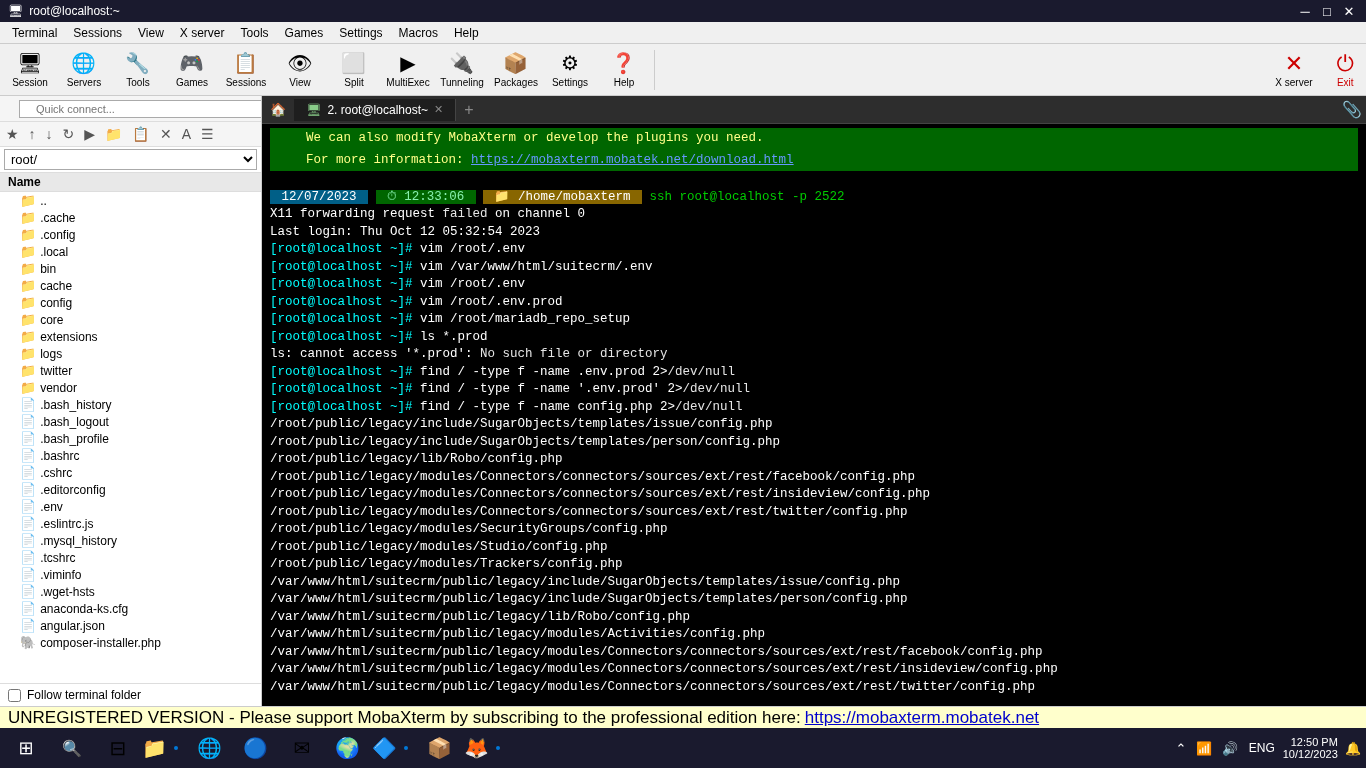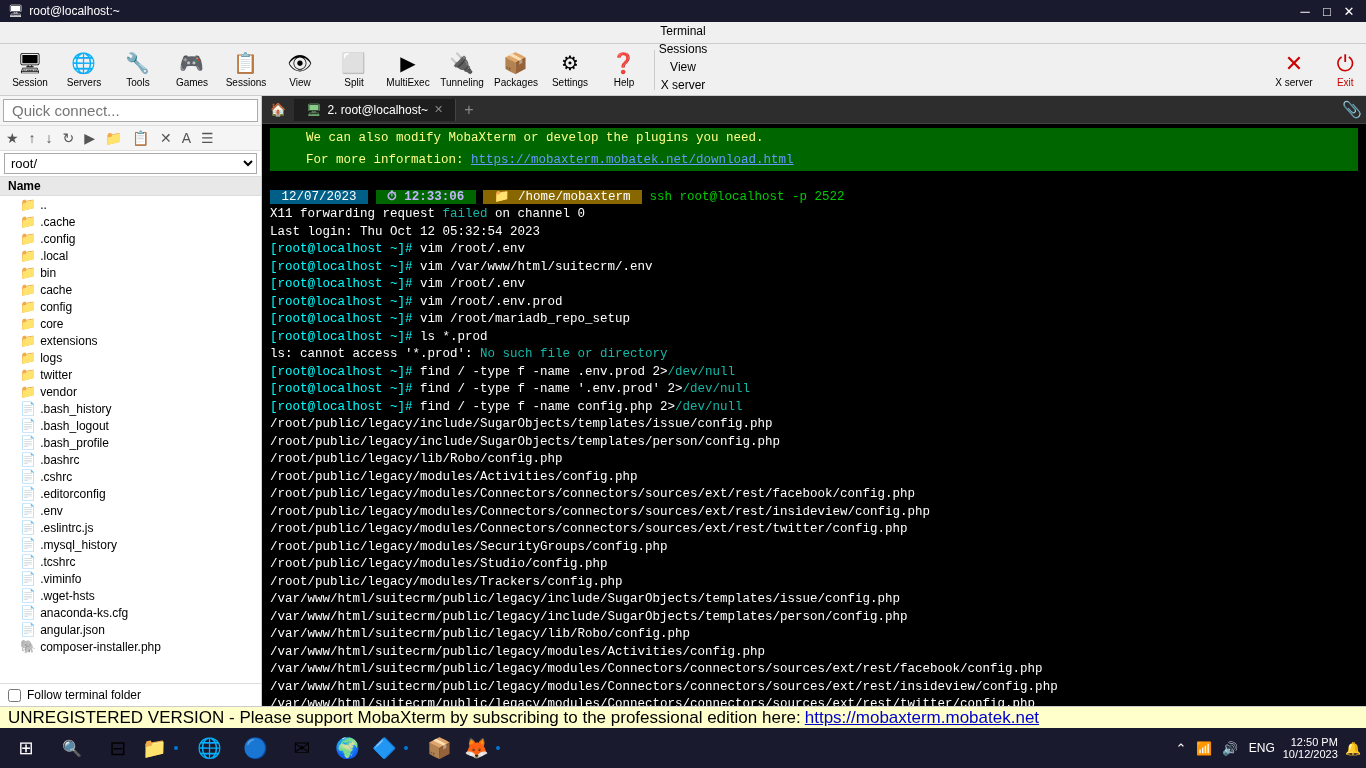--- a/index.html
+++ b/index.html
@@ -22,21 +22,20 @@
 
     
     .menu-bar {
       background: #f0f0f0;
       height: 22px;
       display: flex;
       align-items: center;
       padding: 0 4px;
       font-size: 12px;
       border-bottom: 1px solid #ccc;
-      flex-direction: column;
     }
     .menu-item { padding: 2px 8px; cursor: pointer; }
 
     
     .toolbar {
       background: #f0f0f0;
       height: 52px;
       display: flex;
       align-items: center;
       padding: 2px 4px;
@@ -164,21 +163,21 @@
       padding: 4px 8px;
       font-family: 'Courier New', Consolas, monospace;
       font-size: 12.5px;
       line-height: 1.4;
       background: #000;
       color: #d4d4d4;
     }
     .term-line { white-space: pre; }
     .term-cyan { color: #00ffff; }
     .term-green { color: #00cc00; }
-    .term-red { color: #14b8a6; }
+    .term-red { color: #e5e5e5; }
     .term-blue-link { color: #6699ff; text-decoration: underline; }
     .term-white { color: #ffffff; }
 
     
     .status-bar {
       background: #ffffcc;
       height: 22px;
       display: flex;
       align-items: center;
       padding: 0 8px;
@@ -298,21 +297,21 @@
       <span>Exit</span>
     </div>
   </div>
 </div>
 
 <div class="main-area">
 
   <div class="file-browser">
 
     <div style="padding: 3px; background: #f5f5f5; border-bottom: 1px solid #ddd;">
-      <input type="text" style="width: 100%; font-size: 15px; padding: 2px 8px; border: 1px solid rgb(170, 170, 170);" placeholder="Quick connect...">
+      <input type="text" style="width: 100%; font-size: 11px; padding: 2px 16px; border: 1px solid rgb(170, 170, 170); margin-left: 16px;" placeholder="Quick connect...">
     </div>
 
     <div class="fb-toolbar">
       <span class="fb-tool-btn">★</span>
       <span class="fb-tool-btn">↑</span>
       <span class="fb-tool-btn">↓</span>
       <span class="fb-tool-btn">↻</span>
       <span class="fb-tool-btn">▶</span>
       <span class="fb-tool-btn">📁</span>
       <span class="fb-tool-btn">📋</span>
@@ -487,37 +486,36 @@
       <div class="tab-add-btn">+</div>
       <div class="clip-icon">📎</div>
     </div>
 
     <div class="terminal-content">
 
       <div class="term-line" style="background:#006600; color: #ffff88; padding: 2px 6px;">    We can also modify MobaXterm or develop the plugins you need.</div>
       <div class="term-line" style="background:#006600; color: #ffff88; padding: 2px 6px;">    For more information: <span class="term-blue-link">https://mobaxterm.mobatek.net/download.html</span></div>
       <div class="term-line">&nbsp;</div>
 
-      <div class="term-line"><span style="background:#005f87; color:white; padding:0 4px;"> 12/07/2023 </span> <span style="background:#006600; color:#c4b5fd; padding:0 4px;font-weight:bold;"> ⏱ 12:33:06 </span> <span style="background:#886600; color:white; padding:0 4px;"> 📁 /home/mobaxterm </span><span class="term-green"> ssh root@localhost -p 2522</span></div>
+      <div class="term-line"><span style="background:#005f87; color:white; padding:0 4px;"> 12/07/2023 </span> <span style="background:#006600; color:#86efac; padding:0 4px;"> ⏱ 12:33:06 </span> <span style="background:#886600; color:white; padding:0 4px;"> 📁 /home/mobaxterm </span><span class="term-green"> ssh root@localhost -p 2522</span></div>
       <div class="term-line"><span class="term-white">X11 forwarding request </span><span class="term-red">failed</span><span class="term-white"> on channel 0</span></div>
       <div class="term-line"><span class="term-white">Last login: Thu Oct 12 05:32:54 2023</span></div>
       <div class="term-line"><span class="term-cyan">[root@localhost ~]#</span><span class="term-white"> vim /root/.env</span></div>
       <div class="term-line"><span class="term-cyan">[root@localhost ~]#</span><span class="term-white"> vim /var/www/html/suitecrm/.env</span></div>
       <div class="term-line"><span class="term-cyan">[root@localhost ~]#</span><span class="term-white"> vim /root/.env</span></div>
       <div class="term-line"><span class="term-cyan">[root@localhost ~]#</span><span class="term-white"> vim /root/.env.prod</span></div>
       <div class="term-line"><span class="term-cyan">[root@localhost ~]#</span><span class="term-white"> vim /root/mariadb_repo_setup</span></div>
       <div class="term-line"><span class="term-cyan">[root@localhost ~]#</span><span class="term-white"> ls *.prod</span></div>
       <div class="term-line"><span class="term-white">ls: cannot access '*.prod': </span><span class="term-red">No such file or directory</span></div>
       <div class="term-line"><span class="term-cyan">[root@localhost ~]#</span><span class="term-white"> find / -type f -name .env.prod 2&gt;</span><span class="term-red">/dev/null</span></div>
       <div class="term-line"><span class="term-cyan">[root@localhost ~]#</span><span class="term-white"> find / -type f -name '.env.prod' 2&gt;</span><span class="term-red">/dev/null</span></div>
       <div class="term-line"><span class="term-cyan">[root@localhost ~]#</span><span class="term-white"> find / -type f -name config.php 2&gt;</span><span class="term-red">/dev/null</span></div>
       <div class="term-line"><span class="term-white">/root/public/legacy/include/SugarObjects/templates/issue/config.php</span></div>
       <div class="term-line"><span class="term-white">/root/public/legacy/include/SugarObjects/templates/person/config.php</span></div>
       <div class="term-line"><span class="term-white">/root/public/legacy/lib/Robo/config.php</span></div>
-      <div class="term-line"><span class="term-white">/root/public/legacy/modules/Activities/config.php</span></div>
       <div class="term-line"><span class="term-white">/root/public/legacy/modules/Connectors/connectors/sources/ext/rest/facebook/config.php</span></div>
       <div class="term-line"><span class="term-white">/root/public/legacy/modules/Connectors/connectors/sources/ext/rest/insideview/config.php</span></div>
       <div class="term-line"><span class="term-white">/root/public/legacy/modules/Connectors/connectors/sources/ext/rest/twitter/config.php</span></div>
       <div class="term-line"><span class="term-white">/root/public/legacy/modules/SecurityGroups/config.php</span></div>
       <div class="term-line"><span class="term-white">/root/public/legacy/modules/Studio/config.php</span></div>
       <div class="term-line"><span class="term-white">/root/public/legacy/modules/Trackers/config.php</span></div>
       <div class="term-line"><span class="term-white">/var/www/html/suitecrm/public/legacy/include/SugarObjects/templates/issue/config.php</span></div>
       <div class="term-line"><span class="term-white">/var/www/html/suitecrm/public/legacy/include/SugarObjects/templates/person/config.php</span></div>
       <div class="term-line"><span class="term-white">/var/www/html/suitecrm/public/legacy/lib/Robo/config.php</span></div>
       <div class="term-line"><span class="term-white">/var/www/html/suitecrm/public/legacy/modules/Activities/config.php</span></div>

